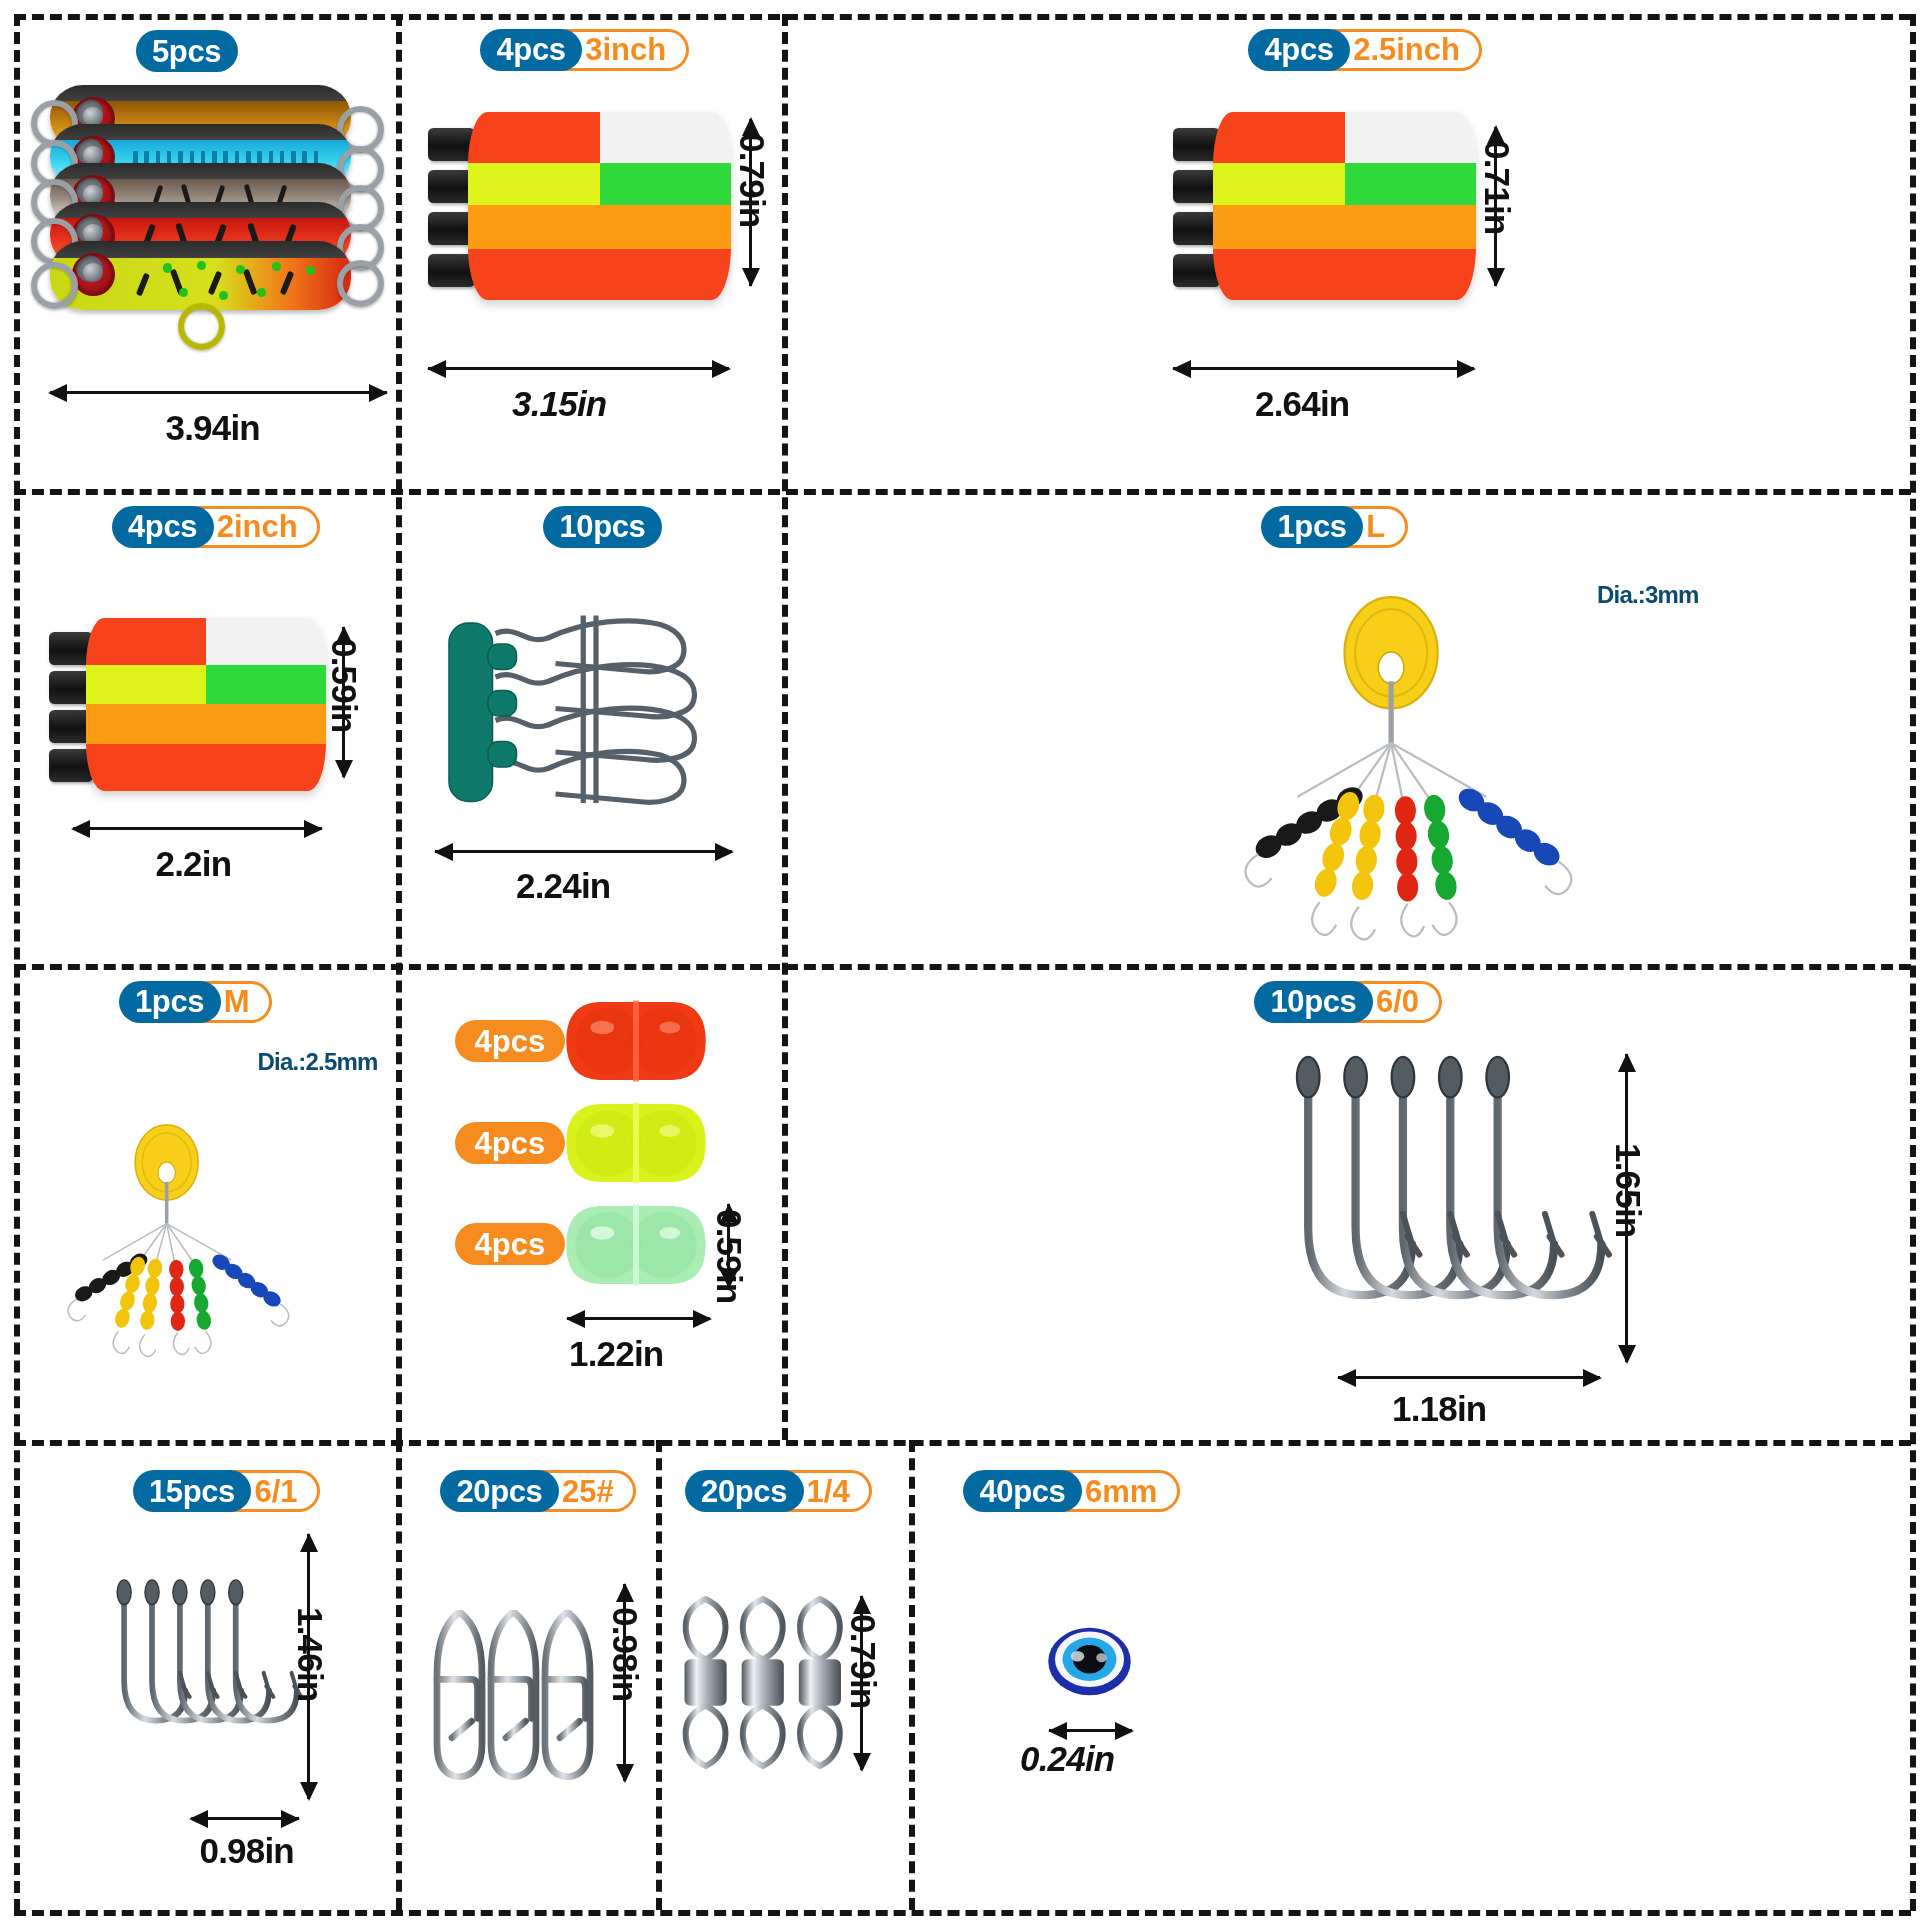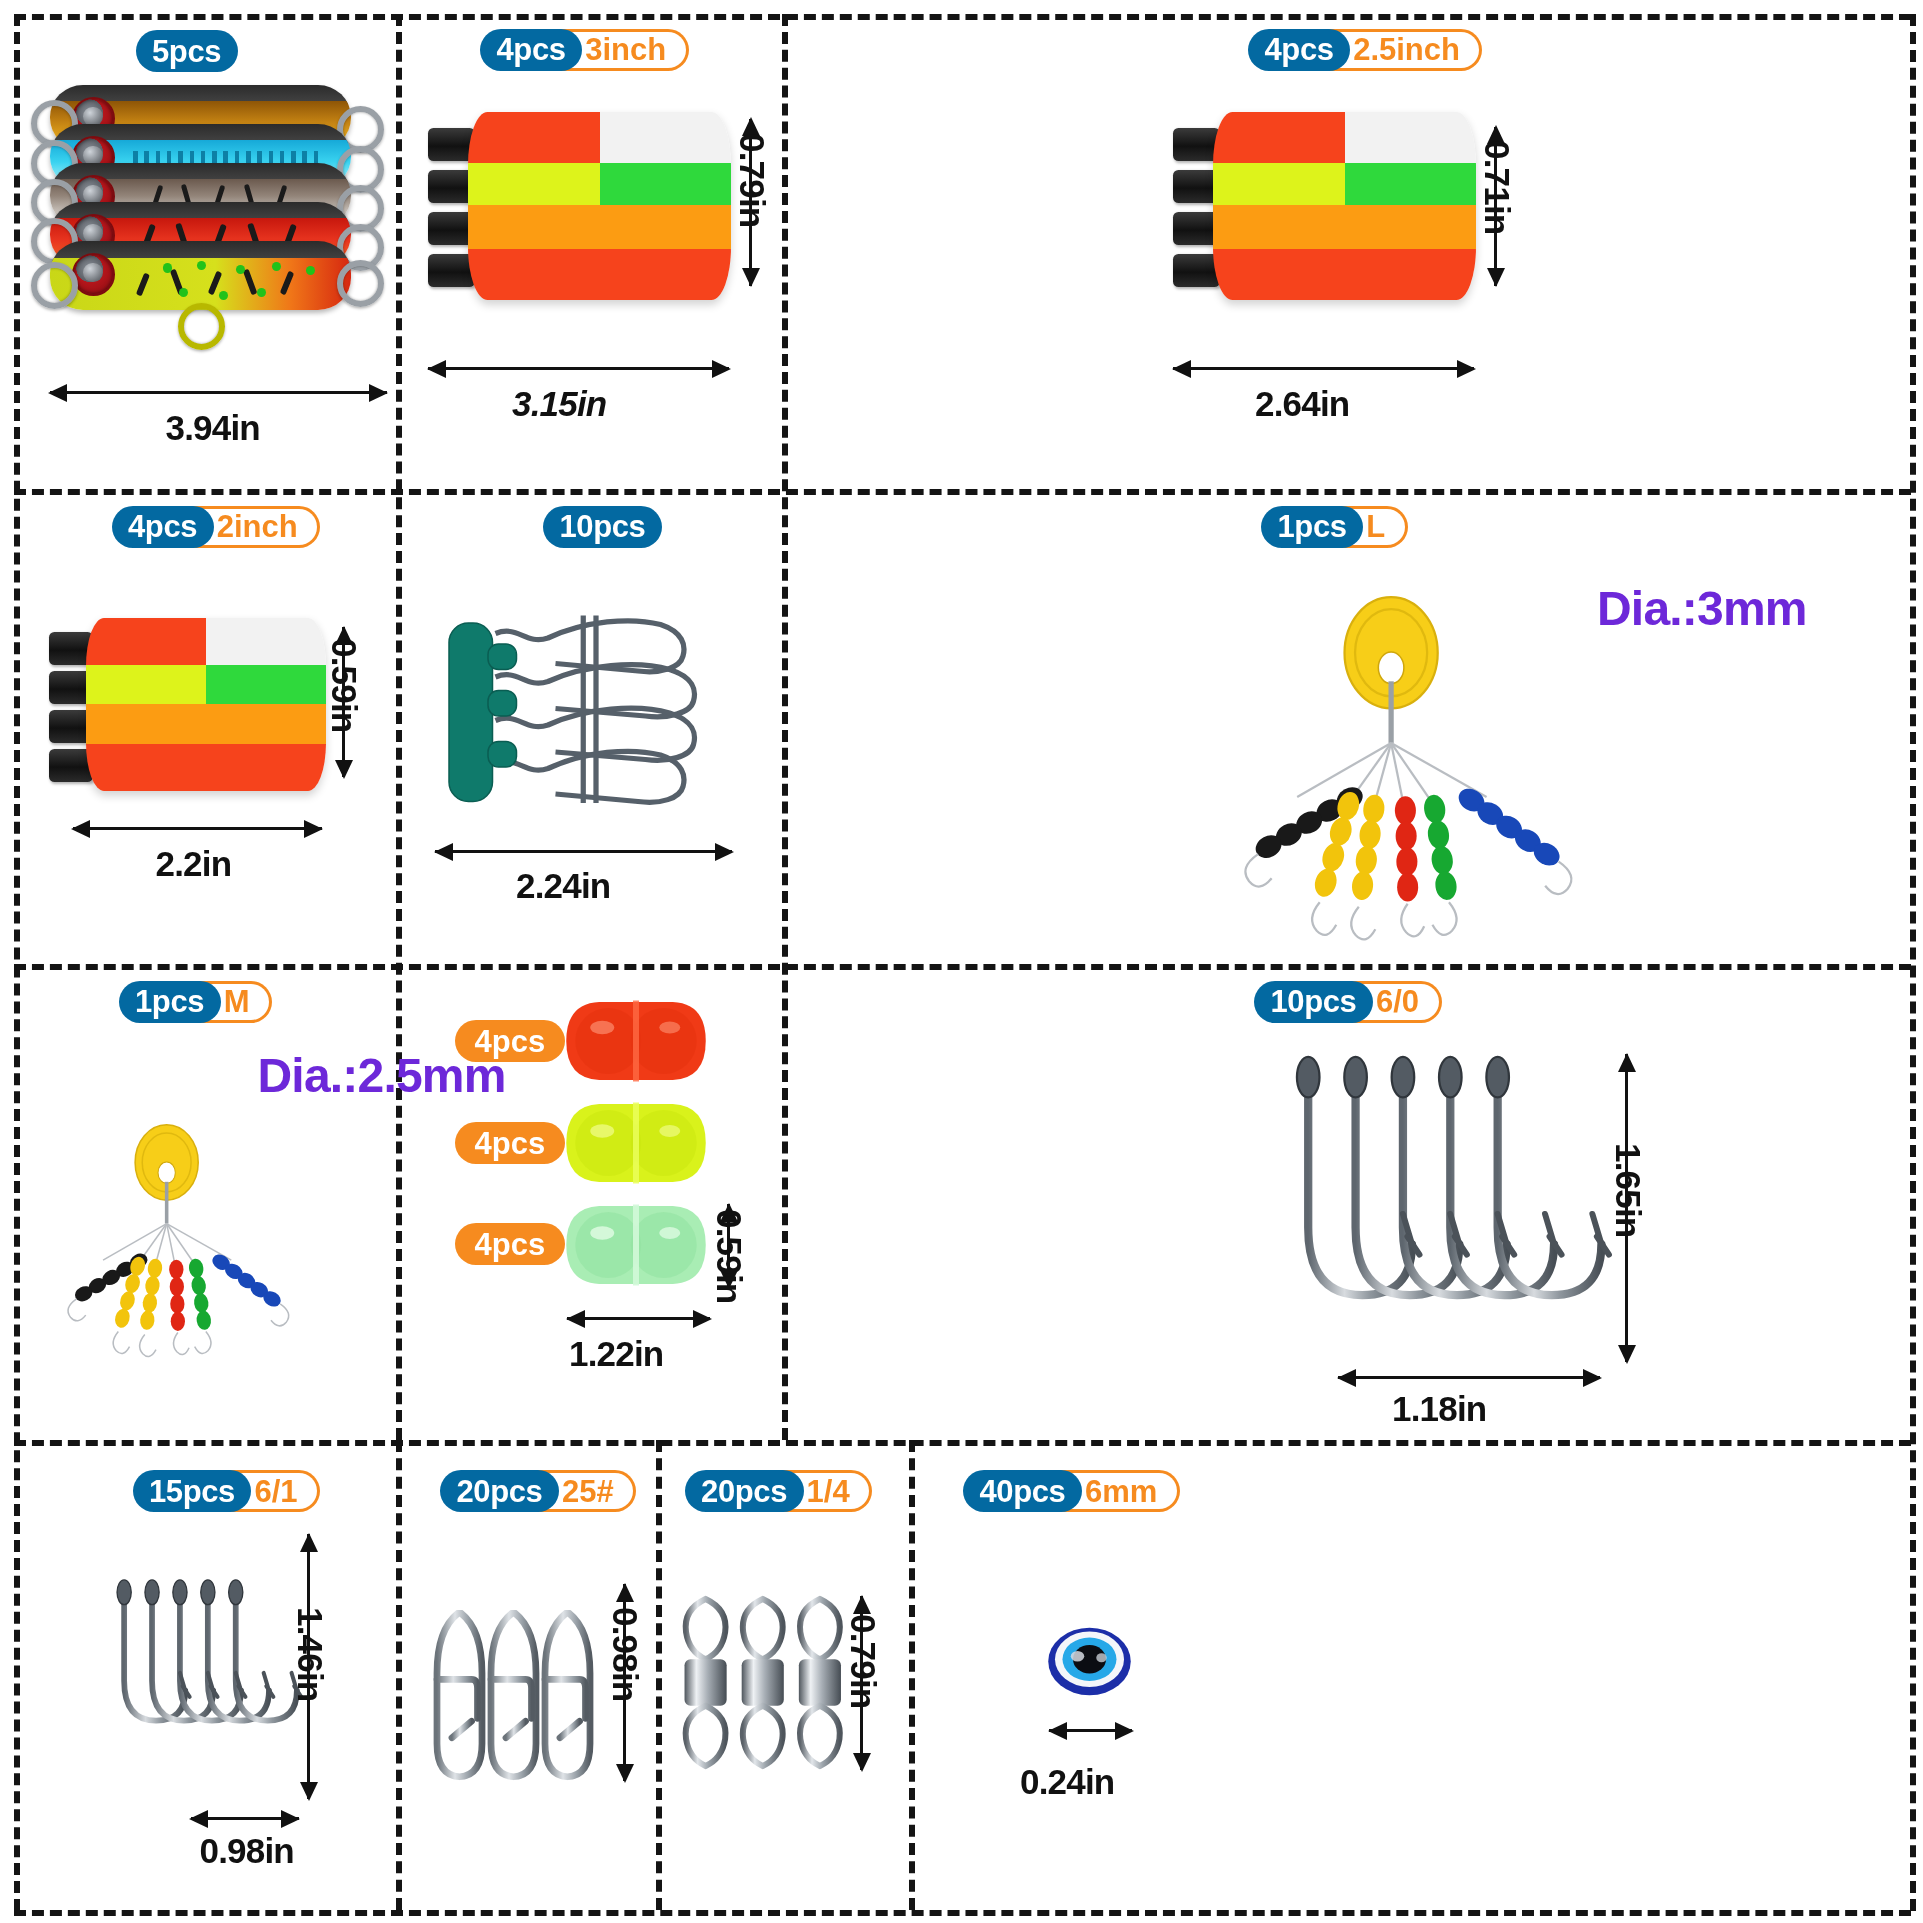--- a/index.html
+++ b/index.html
@@ -37,21 +37,21 @@
   .arrow-h{position:absolute;height:0;border-top:3.8px solid #111;}
   .arrow-h:before,.arrow-h:after{content:"";position:absolute;top:-9.8px;
       border-top:9.8px solid transparent;border-bottom:9.8px solid transparent;}
   .arrow-h:before{left:-1.5px;border-right:19.5px solid #111;}
   .arrow-h:after{right:-1.5px;border-left:19.5px solid #111;}
   .arrow-v{position:absolute;width:0;border-left:3.8px solid #111;}
   .arrow-v:before,.arrow-v:after{content:"";position:absolute;left:-9.8px;
       border-left:9.8px solid transparent;border-right:9.8px solid transparent;}
   .arrow-v:before{top:-1.5px;border-bottom:19.5px solid #111;}
   .arrow-v:after{bottom:-1.5px;border-top:19.5px solid #111;}
-  .note{position:absolute;font-size:48px;font-weight:700;color:#6d28d9;white-space:nowrap;letter-spacing:-0.8px;}
+  .note{position:absolute;font-size:24px;font-weight:700;color:#0c4a6e;white-space:nowrap;letter-spacing:-0.8px;}
 
   
   .lure{position:absolute;height:65px;border-radius:33px/32px;overflow:hidden;
         box-shadow:0 3px 5.3px rgba(0,0,0,.28);}
   .lure .back{position:absolute;left:0;right:0;top:0;height:30%;
               background:linear-gradient(#2b2b2b,#444);}
   .lure .body{position:absolute;left:0;right:0;top:26%;bottom:0;}
   .lure .eye{position:absolute;left:22.5px;top:12.8px;width:39px;height:39px;border-radius:50%;
              background:radial-gradient(circle at 40% 35%,#8b9199 0%,#5c6067 38%,#b5151b 39%,#8c0d12 100%);
              border:2.3px solid #7d0b0f;box-shadow:inset 0 0 4.5px rgba(0,0,0,.6);}
@@ -684,17 +684,17 @@
     <svg style="position:absolute;left:137px;top:180px;" width="87" height="83" viewBox="0 0 116 110">
       <ellipse cx="58" cy="55" rx="55" ry="45" fill="#1c2ea8"></ellipse>
       <ellipse cx="58" cy="52" rx="46" ry="37" fill="#f4f6fa"></ellipse>
       <ellipse cx="58" cy="52" rx="36" ry="29" fill="#26a8e8"></ellipse>
       <ellipse cx="58" cy="52" rx="22" ry="19" fill="#0b0d12"></ellipse>
       <ellipse cx="42" cy="48" rx="9" ry="7" fill="#d6dbe2" opacity=".85"></ellipse>
       <ellipse cx="74" cy="50" rx="7" ry="6" fill="#d6dbe2" opacity=".75"></ellipse>
     </svg>
 
     <div class="arrow-h" style="left:140px;top:289px;width:83px;"></div>
-    <div class="dim" style="left:111px;top:322px;">0.24in</div>
+    <div class="dim" style="left:111px;top:299px;font-style:italic;">0.24in</div>
   </div>
 
 </div>
 
 
 </body></html>

